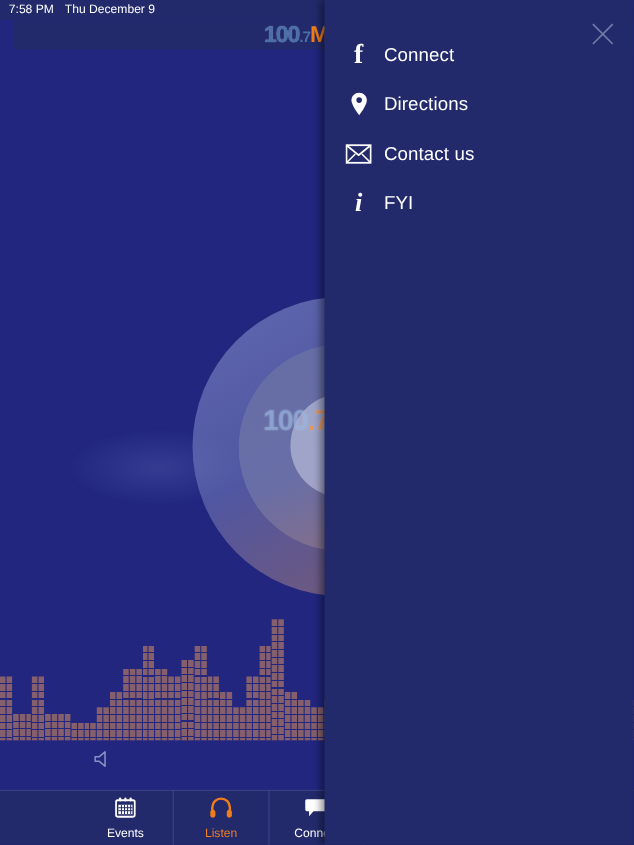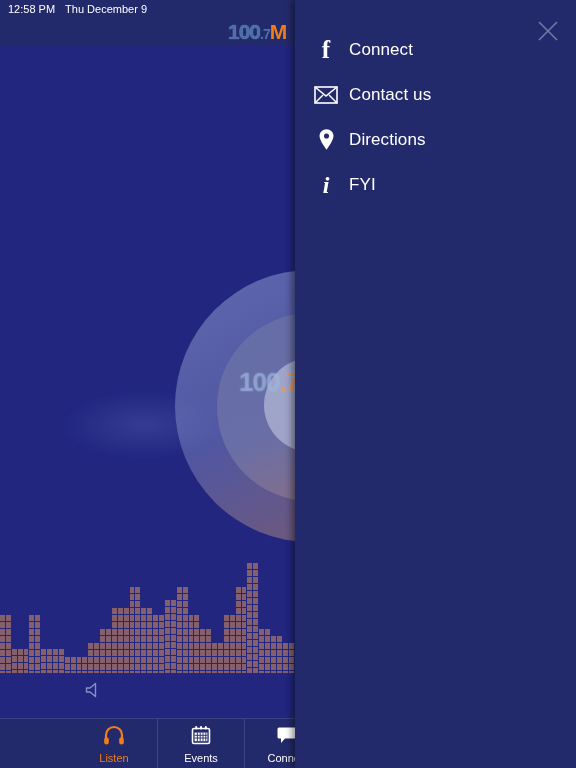--- a/index.html
+++ b/index.html
@@ -27,21 +27,21 @@
   .battery{ width:22px; height:10px; border:1px solid #dcdcea; border-radius:2px;
     position:relative; }
   .battery::after{ content:""; position:absolute; right:-3px; top:3px;
     width:2px; height:4px; background:#dcdcea; border-radius:0 1px 1px 0; }
   .battery i{ position:absolute; left:1px; top:1px; bottom:1px; right:1px;
     background:#ffffff; border-radius:1px; display:block; }
   .pct{ font-size:11px; }
 
   
   #header{
-    position:absolute; top:18px; left:0; width:536px; height:27px;
+    position:absolute; top:18px; left:12px; width:536px; height:27px;
     background:#232a6b; z-index:30;
   }
   #logo{
     position:absolute; left:228px; top:2px;
     font-size:21px; font-weight:bold; letter-spacing:-1px;
     line-height:23px; white-space:nowrap;
   }
   #logo .num{ color:#4d6fa8; text-shadow:0 0 1px #8fa8cf; }
   #logo .dot{ color:#4d6fa8; font-size:14px; }
   #logo .mm{ color:#f07d1a; }
@@ -157,21 +157,21 @@
   .fb-glyph{ font-family:"Liberation Serif", serif; font-weight:bold;
     font-size:25px; line-height:25px; color:#ffffff; }
   .i-glyph{ font-family:"Liberation Serif", serif; font-style:italic;
     font-weight:bold; font-size:24px; line-height:24px; color:#ffffff; }
 </style>
 </head>
 <body>
 
 <div id="status-bar">
   <div class="sb-left">
-    <span>12:58 PM</span>
+    <span>7:58 PM</span>
     <span>Thu December 9</span>
   </div>
   <div class="sb-right">
     <span class="sig-dots">
       <i></i>
         <i></i>
         <i></i>
         <i></i>
     </span>
     <span class="wifi">
@@ -312,31 +312,20 @@
 
   <div id="mute-icon">
     <svg viewBox="0 0 18 16" width="18" height="16">
       <path d="M10.5 1.5 L5 6 H1.5 V10 H5 L10.5 14.5 Z" fill="none" stroke="#8a90c4" stroke-width="1.4" stroke-linejoin="round"></path>
     </svg>
   </div>
 </div>
 
 <div id="tabbar">
   <div class="pad-left"></div>
-
-  <div class="tab active">
-    <span>
-      <svg viewBox="0 0 22 20" width="22" height="20">
-        <path d="M3 14 V10 A8 8 0 0 1 19 10 V14" fill="none" stroke="#f07d1a" stroke-width="2.2" stroke-linecap="round"></path>
-        <rect x="1.2" y="12.2" width="4.6" height="7.2" rx="2.2" fill="#f07d1a"></rect>
-        <rect x="16.2" y="12.2" width="4.6" height="7.2" rx="2.2" fill="#f07d1a"></rect>
-      </svg>
-    </span>
-    <span class="tab-label">Listen</span>
-  </div>
 
   <div class="tab">
     <span>
       <svg viewBox="0 0 20 20" width="20" height="20">
         <rect x="1.5" y="3.5" width="17" height="15" rx="1.5" fill="none" stroke="#ffffff" stroke-width="1.6"></rect>
         <rect x="3.6" y="7.6" width="12.8" height="8.6" fill="#ffffff"></rect>
         <rect x="4.2" y="1" width="2" height="3.6" rx="1" fill="#ffffff"></rect>
         <rect x="9" y="1" width="2" height="3.6" rx="1" fill="#ffffff"></rect>
         <rect x="13.8" y="1" width="2" height="3.6" rx="1" fill="#ffffff"></rect>
         <g stroke="#232a6b" stroke-width="0.9">
@@ -345,20 +334,31 @@
           <line x1="12" y1="7.6" x2="12" y2="16.2"></line>
           <line x1="14.8" y1="7.6" x2="14.8" y2="16.2"></line>
           <line x1="3.6" y1="10.3" x2="16.4" y2="10.3"></line>
           <line x1="3.6" y1="13" x2="16.4" y2="13"></line>
         </g>
       </svg>
     </span>
     <span class="tab-label">Events</span>
   </div>
 
+  <div class="tab active">
+    <span>
+      <svg viewBox="0 0 22 20" width="22" height="20">
+        <path d="M3 14 V10 A8 8 0 0 1 19 10 V14" fill="none" stroke="#f07d1a" stroke-width="2.2" stroke-linecap="round"></path>
+        <rect x="1.2" y="12.2" width="4.6" height="7.2" rx="2.2" fill="#f07d1a"></rect>
+        <rect x="16.2" y="12.2" width="4.6" height="7.2" rx="2.2" fill="#f07d1a"></rect>
+      </svg>
+    </span>
+    <span class="tab-label">Listen</span>
+  </div>
+
   <div class="tab">
     <span>
       <svg viewBox="0 0 22 20" width="22" height="20">
         <path d="M2 2.5 H20 A1.5 1.5 0 0 1 21.5 4 V12 A1.5 1.5 0 0 1 20 13.5 H8 L4 18 V13.5 H2 A1.5 1.5 0 0 1 0.5 12 V4 A1.5 1.5 0 0 1 2 2.5 Z" fill="#ffffff"></path>
       </svg>
     </span>
     <span class="tab-label">Connect</span>
   </div>
 </div>
 
@@ -372,45 +372,45 @@
     </svg>
   </div>
 
   <div id="menu-list">
 
     <div class="menu-item">
       <span class="mi-icon">
         <span class="fb-glyph">f</span>
       </span>
       <span class="mi-label">Connect</span>
+    </div>
+
+    <div class="menu-item">
+      <span class="mi-icon">
+        <svg viewBox="0 0 18 24" width="17" height="23">
+          <path d="M9 1.2 C4.9 1.2 1.6 4.4 1.6 8.4 C1.6 13.4 9 22.8 9 22.8 C9 22.8 16.4 13.4 16.4 8.4 C16.4 4.4 13.1 1.2 9 1.2 Z" fill="#ffffff"></path>
+          <circle cx="9" cy="8.3" r="2.7" fill="#232a6b"></circle>
+        </svg>
+      </span>
+      <span class="mi-label">Directions</span>
     </div>
 
     <div class="menu-item">
       <span class="mi-icon">
         <svg viewBox="0 0 24 18" width="24" height="18">
           <rect x="1" y="1" width="22" height="16" fill="none" stroke="#ffffff" stroke-width="1.6"></rect>
           <path d="M1 1 L12 10 L23 1" fill="none" stroke="#ffffff" stroke-width="1.6"></path>
           <path d="M1 17 L9 9" fill="none" stroke="#ffffff" stroke-width="1.4"></path>
           <path d="M23 17 L15 9" fill="none" stroke="#ffffff" stroke-width="1.4"></path>
         </svg>
       </span>
       <span class="mi-label">Contact us</span>
     </div>
 
     <div class="menu-item">
       <span class="mi-icon">
-        <svg viewBox="0 0 18 24" width="17" height="23">
-          <path d="M9 1.2 C4.9 1.2 1.6 4.4 1.6 8.4 C1.6 13.4 9 22.8 9 22.8 C9 22.8 16.4 13.4 16.4 8.4 C16.4 4.4 13.1 1.2 9 1.2 Z" fill="#ffffff"></path>
-          <circle cx="9" cy="8.3" r="2.7" fill="#232a6b"></circle>
-        </svg>
-      </span>
-      <span class="mi-label">Directions</span>
-    </div>
-
-    <div class="menu-item">
-      <span class="mi-icon">
         <span class="i-glyph">i</span>
       </span>
       <span class="mi-label">FYI</span>
     </div>
 
   </div>
 </div>
 
 </body></html>

